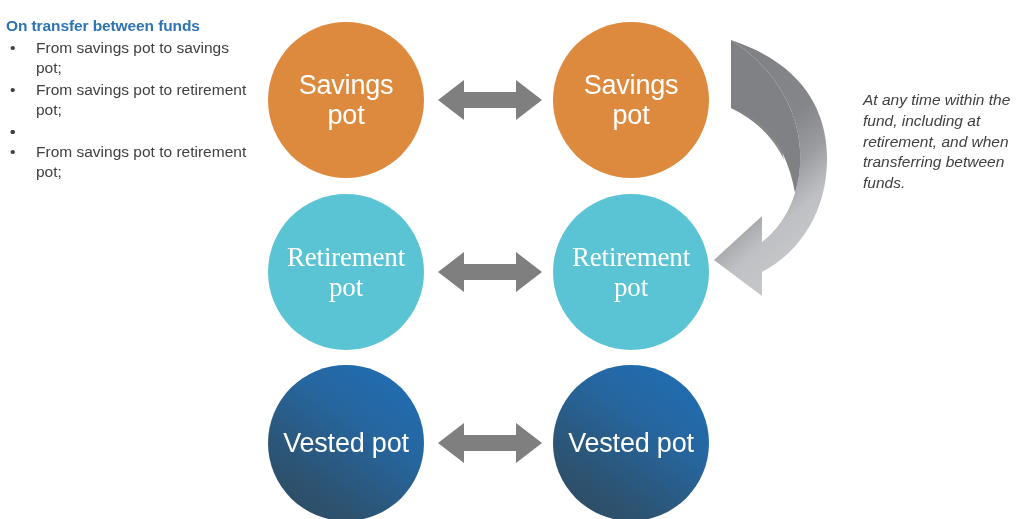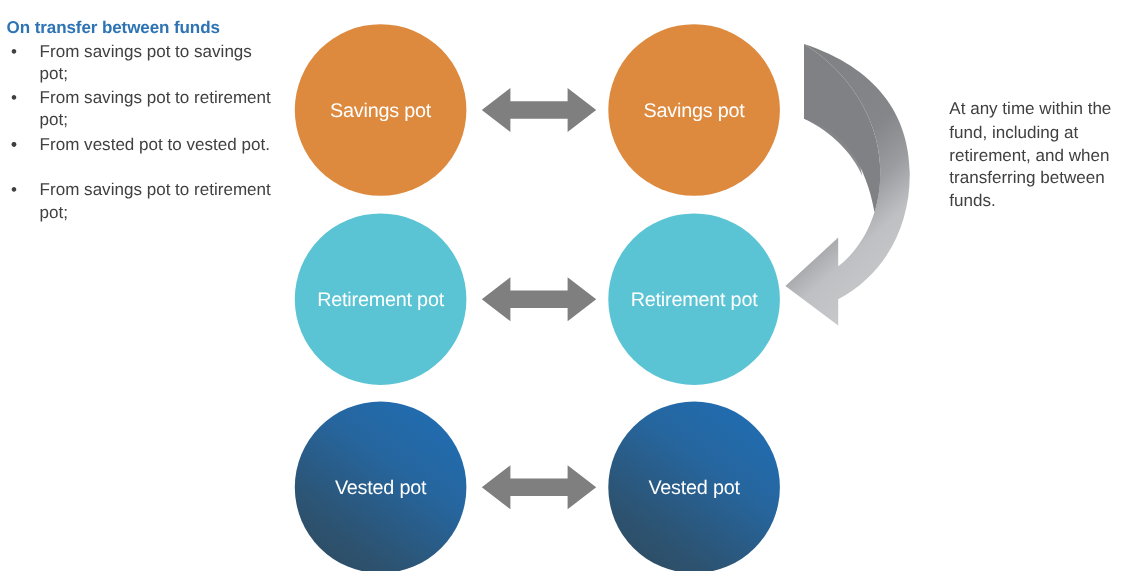--- a/index.html
+++ b/index.html
@@ -61,39 +61,40 @@
 
   
   .side-note {
     position: absolute;
     left: 863px;
     top: 90px;
     width: 160px;
     color: #404040;
     font-size: 15.5px;
     line-height: 1.34;
+    font-style: italic;
   }
 
   
   .pot {
     position: absolute;
     border-radius: 50%;
     display: flex;
     align-items: center;
     justify-content: center;
     text-align: center;
     color: #ffffff;
-    font-size: 18px;
+    font-size: 27px;
     line-height: 1.12;
     letter-spacing: -0.2px;
     box-sizing: border-box;
     padding: 0 10px;
   }
   .pot-savings   { background: #DD8A3E; }
-  .pot-retire    { background: #5BC4D4; }
+  .pot-retire    { background: #5BC4D4; font-family: Liberation Serif, serif; }
   .pot-vested    {
     background: linear-gradient(215deg, #1E6FB8 0%, #26669F 38%, #2C5474 72%, #30495B 100%);
   }
 
   
   .col-left  { left: 268px; }
   .col-right { left: 553px; }
   .row-1 { top: 22px;  width: 156px; height: 156px; }
   .row-2 { top: 194px; width: 156px; height: 156px; }
   .row-3 { top: 365px; width: 156px; height: 156px; }
@@ -134,21 +135,20 @@
         </li>
         <li class="bullet-item">
           <span class="dot">•</span>
           <span>From savings pot to retirement pot;</span>
         </li>
         <li class="bullet-item">
           <span class="dot">•</span>
         </li>
         <li class="bullet-item">
           <span class="dot">•</span>
-          <span>From vested pot to vested pot.</span>
         </li>
       </ul>
     </div>
 
     <div class="block-gap"></div>
 
     <div>
       <ul class="bullet-list">
         <li class="bullet-item">
           <span class="dot">•</span>

